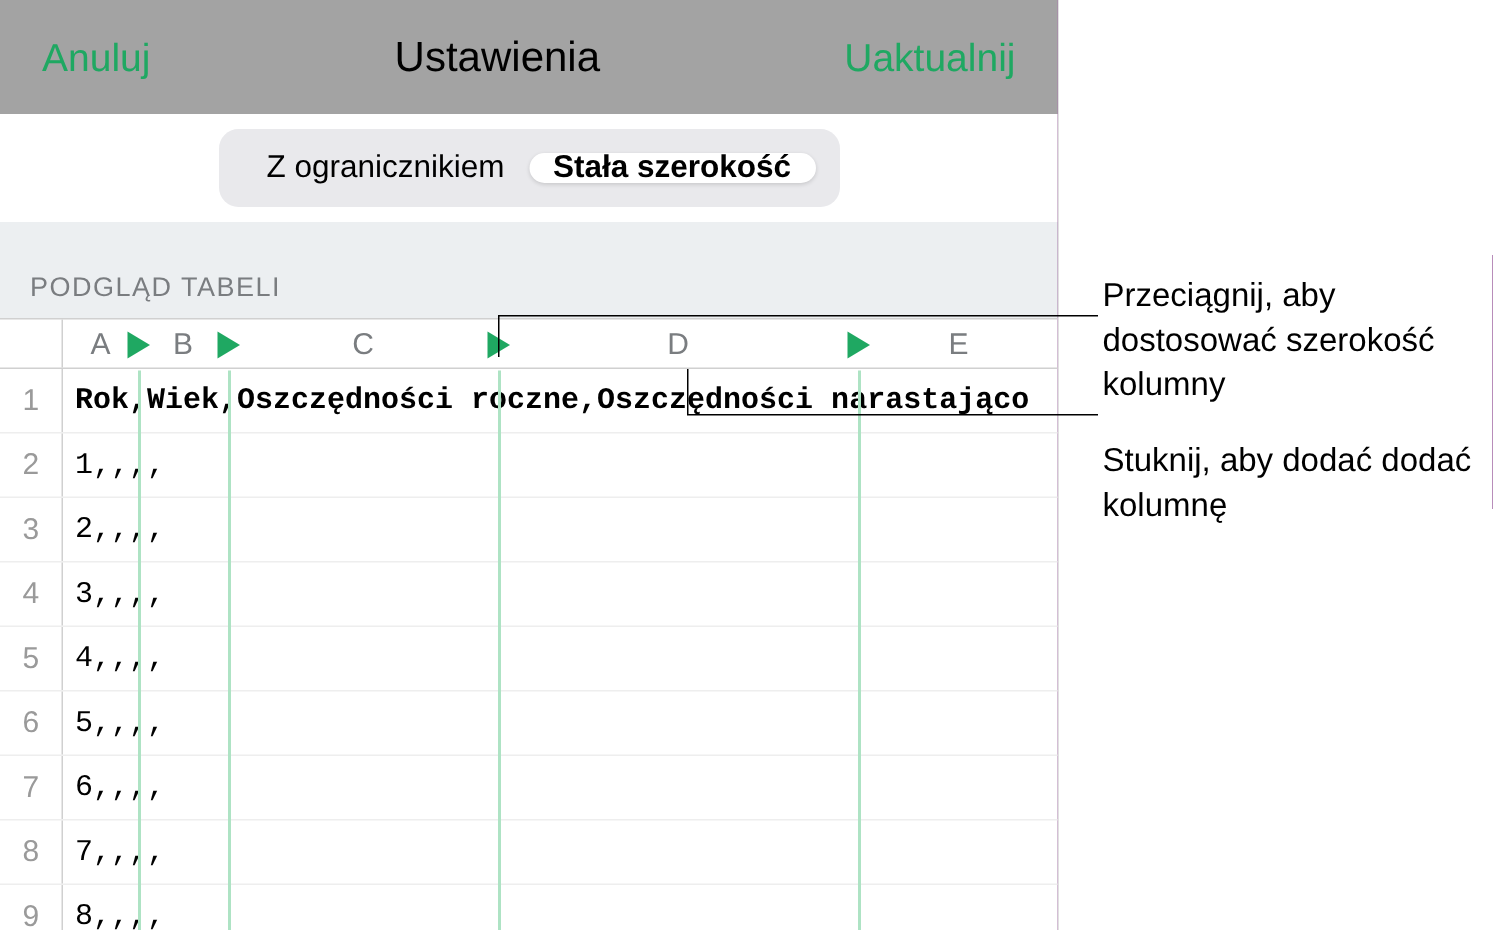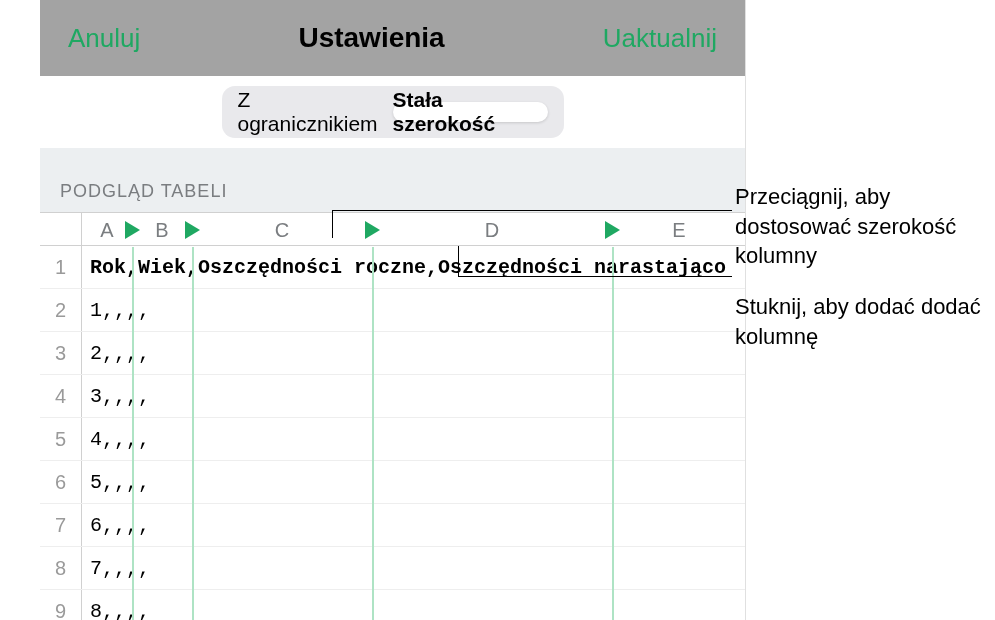--- a/index.html
+++ b/index.html
@@ -10,59 +10,58 @@
       height: 620px;
       position: relative;
       overflow: hidden;
     }
     .app-panel {
       width: 706px;
       height: 620px;
       position: relative;
       background: #701a75;
       border-right: 1px solid #e0e0e0;
-      margin-left: 40px;
     }
     .titlebar {
       height: 76px;
       background: #a3a3a3;
       display: flex;
       align-items: center;
       justify-content: space-between;
       padding: 0 28px;
     }
     .titlebar .cancel {
       color: #1fa862;
       font-size: 26px;
       font-weight: 400;
     }
     .titlebar .title {
       color: #000;
       font-size: 28px;
-      font-weight: 700;
+      font-weight: 400;
     }
     .titlebar .update {
       color: #1fa862;
       font-size: 26px;
       font-weight: 400;
     }
     .segwrap {
       height: 72px;
       display: flex;
       align-items: center;
       justify-content: center;
       background: #fff;
     }
     .seg {
       display: flex;
       background: #e9e9ec;
       border-radius: 13px;
       padding: 16px;
       height: 52px;
-      width: 342px;
+      width: 414px;
     }
     .seg-item {
       flex: 1;
       display: flex;
       align-items: center;
       justify-content: center;
       font-size: 21px;
       color: #000;
       border-radius: 10px;
       cursor: pointer;

